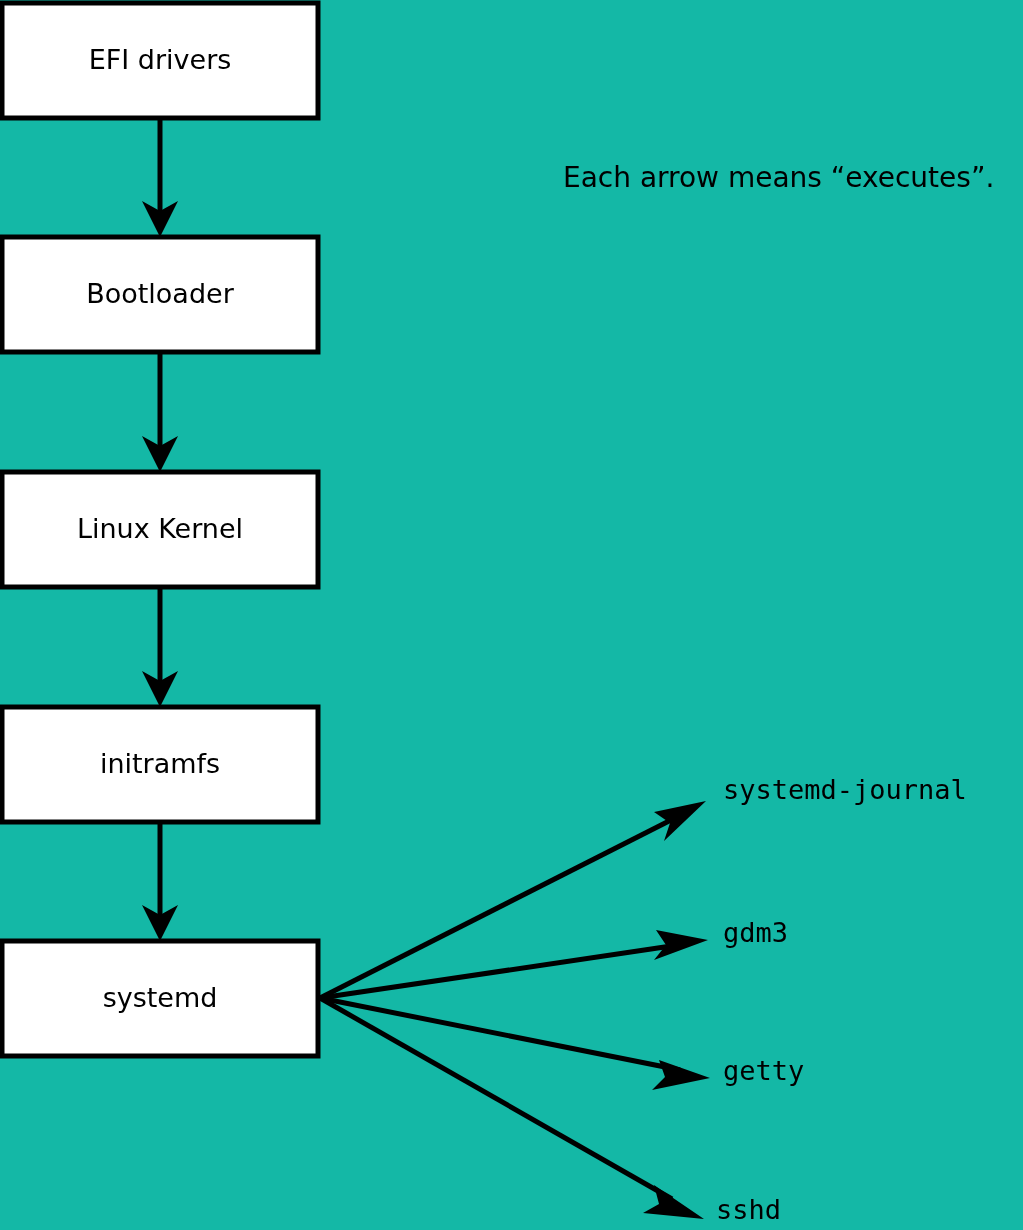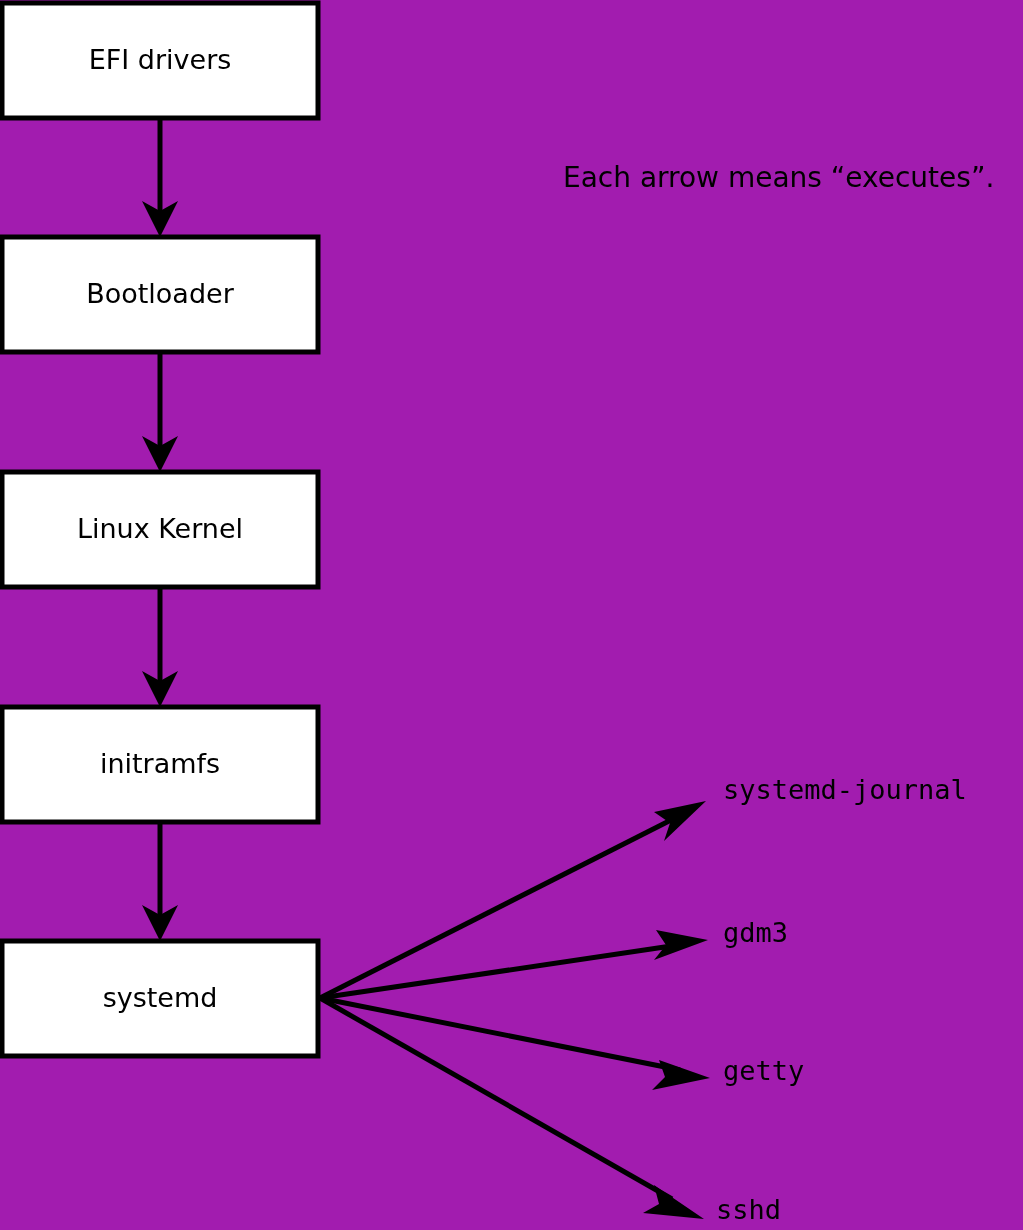--- a/index.html
+++ b/index.html
@@ -8,21 +8,21 @@
     background: #ffffff;
   }
   body {
     font-family: "DejaVu Sans", "Liberation Sans", sans-serif;
     color: #000000;
   }
   #canvas {
     position: relative;
     width: 1023px;
     height: 1230px;
-    background: #a21caf;
+    background: #14b8a6;
     overflow: hidden;
   }
   #diagram-svg {
     position: absolute;
     left: 0;
     top: 0;
     width: 1023px;
     height: 1230px;
   }
   .box-rect {

